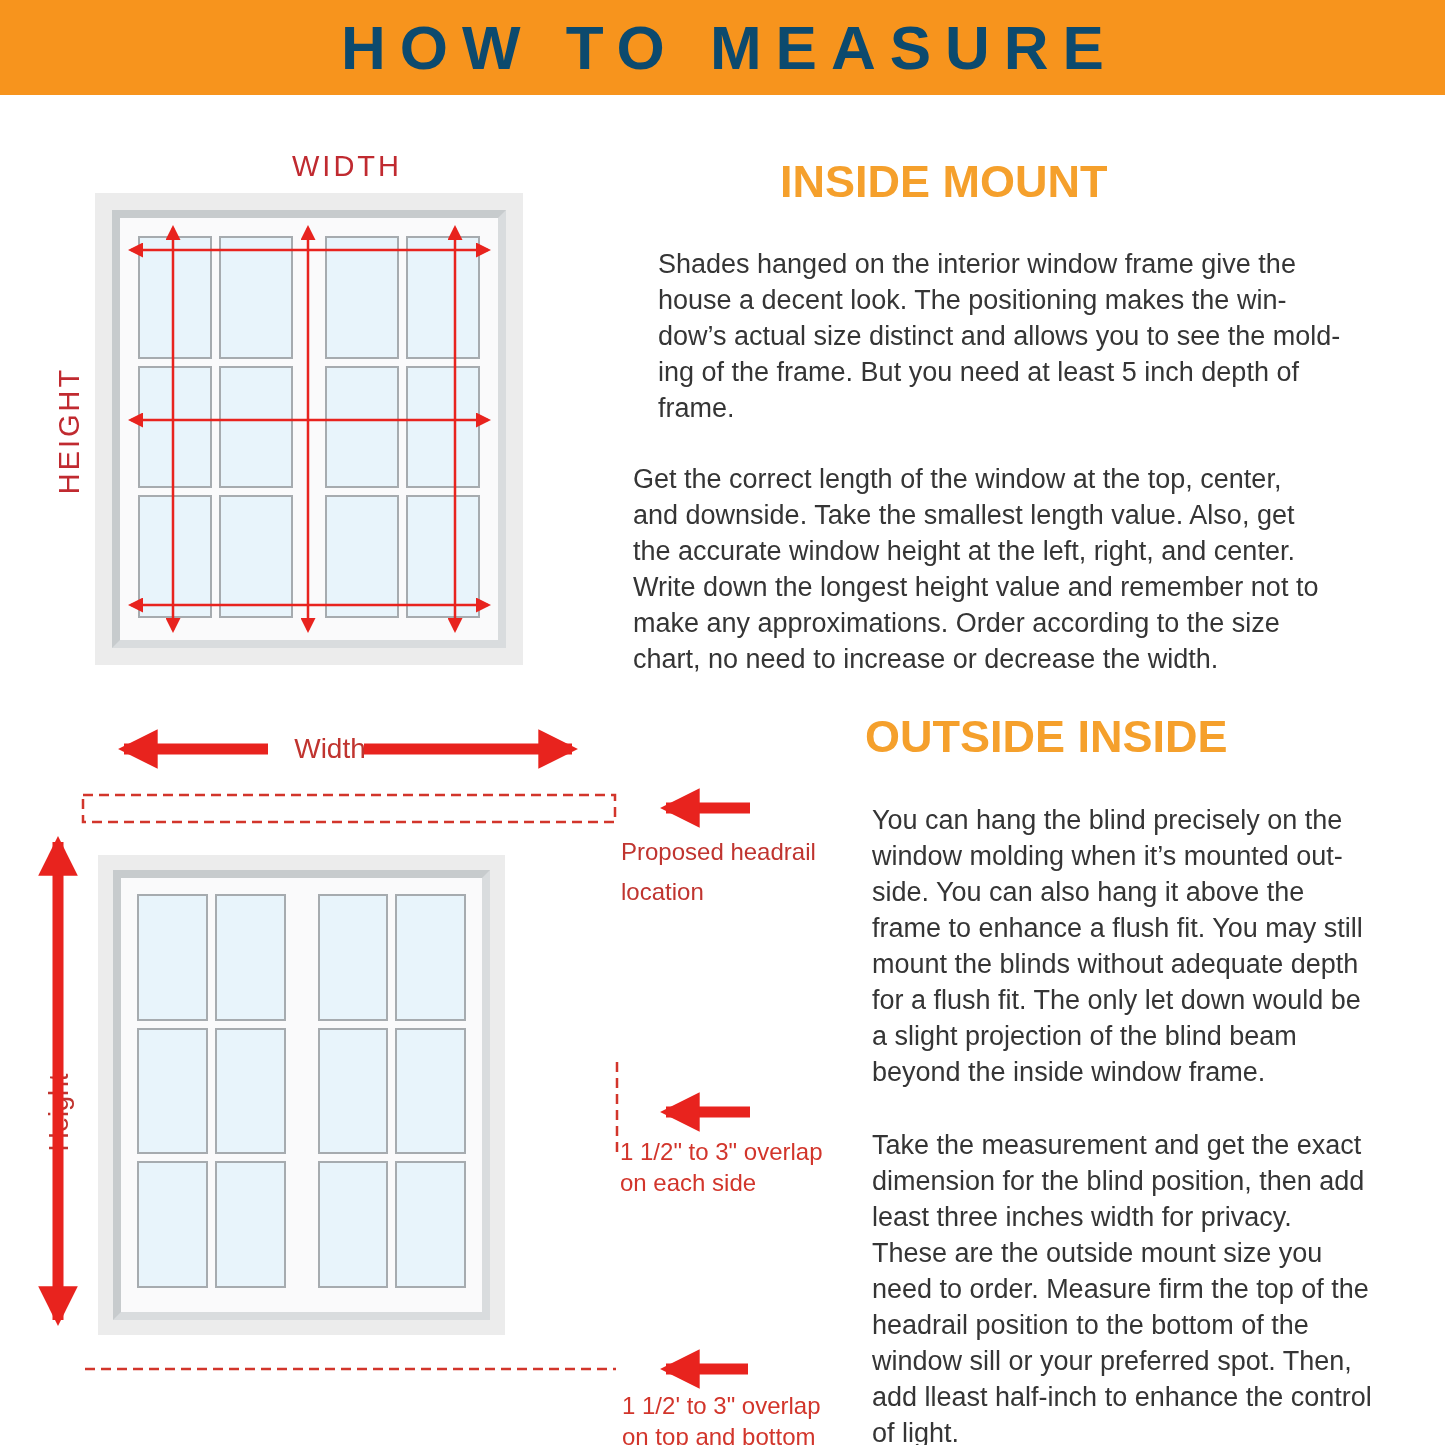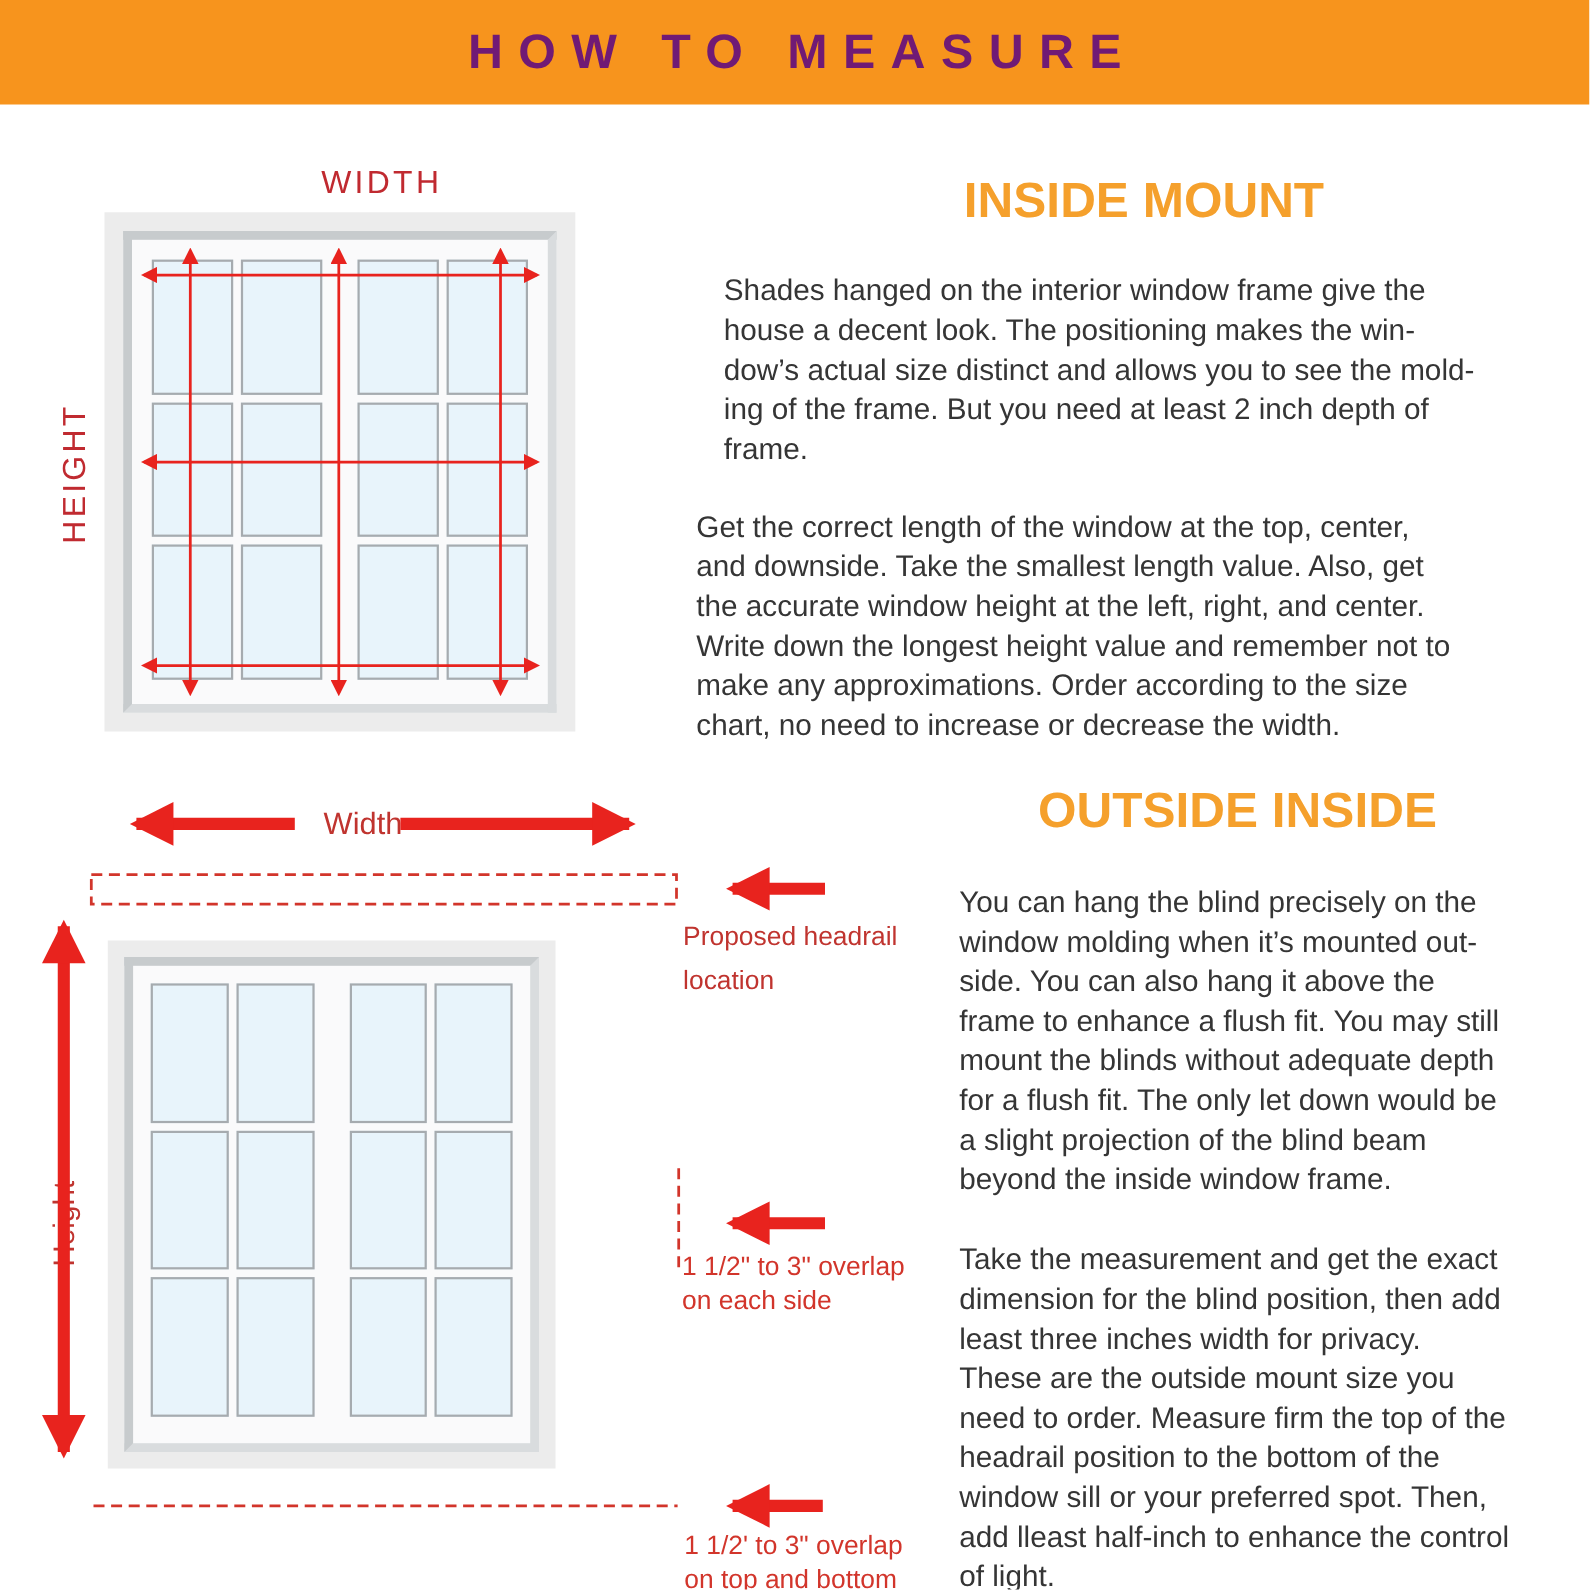--- a/index.html
+++ b/index.html
@@ -5,21 +5,21 @@
   * { margin:0; padding:0; box-sizing:border-box; }
   html,body { width:1445px; height:1445px; background:#ffffff; overflow:hidden; }
   body { position:relative; font-family:"Liberation Sans", sans-serif; }
 
   
   .banner {
     position:absolute; left:0; top:0; width:1445px; height:95px;
     background:#F7941D; display:flex; align-items:center; justify-content:center;
   }
   .banner h1 {
-    color:#701a75; font-size:44px; font-weight:bold; letter-spacing:14px;
+    color:#0c4a6e; font-size:62px; font-weight:bold; letter-spacing:14px;
     white-space:nowrap; padding-left:14px;
   }
 
   
   .window { position:absolute; background:#ECECEC; }
   .window .bevel {
     width:100%; height:100%;
     border:8px solid; border-color:#C7CBCD #D9DCDE #D9DCDE #C7CBCD;
     background:#FAFAFB;
   }
@@ -49,21 +49,21 @@
   .lbl-height-bottom { left:3px; top:1097px; width:112px; text-align:center;
                        font-size:27px; transform:rotate(-90deg); }
   .lbl-headrail { left:621px; top:832px; width:220px; font-size:24px; line-height:40px; }
   .lbl-side-overlap { left:620px; top:1136px; width:215px; font-size:24px;
                       line-height:31px; color:#D2352B; }
   .lbl-tb-overlap { left:622px; top:1390px; width:200px; font-size:24px;
                     line-height:31px; color:#D2352B; }
 
   
   .mount-heading {
-    position:absolute; width:520px; text-align:center;
+    position:absolute; width:520px; text-align:left;
     color:#F5A02C; font-size:45px; font-weight:bold;
   }
   .heading-inside { left:780px; top:156px; }
   .heading-outside { left:865px; top:711px; }
   .body-text {
     position:absolute; color:#353535; font-size:27px; line-height:36px;
     white-space:pre-line;
   }
   .para-inside-1 { left:658px; top:246px; width:770px; }
   .para-inside-2 { left:633px; top:461px; width:780px; }
@@ -134,21 +134,21 @@
         <div class="pane"></div>
         <div class="pane"></div>
       </div>
   </div>
 </div>
 
 <h2 class="mount-heading heading-inside">INSIDE MOUNT</h2>
 <p class="body-text para-inside-1">Shades hanged on the interior window frame give the
 house a decent look. The positioning makes the win-
 dow’s actual size distinct and allows you to see the mold-
-ing of the frame. But you need at least 2 inch depth of
+ing of the frame. But you need at least 5 inch depth of
 frame.</p>
 <p class="body-text para-inside-2">Get the correct length of the window at the top, center,
 and downside. Take the smallest length value. Also, get
 the accurate window height at the left, right, and center.
 Write down the longest height value and remember not to
 make any approximations. Order according to the size
 chart, no need to increase or decrease the width.</p>
 
 <h2 class="mount-heading heading-outside">OUTSIDE INSIDE</h2>
 <p class="body-text para-outside-1">You can hang the blind precisely on the

